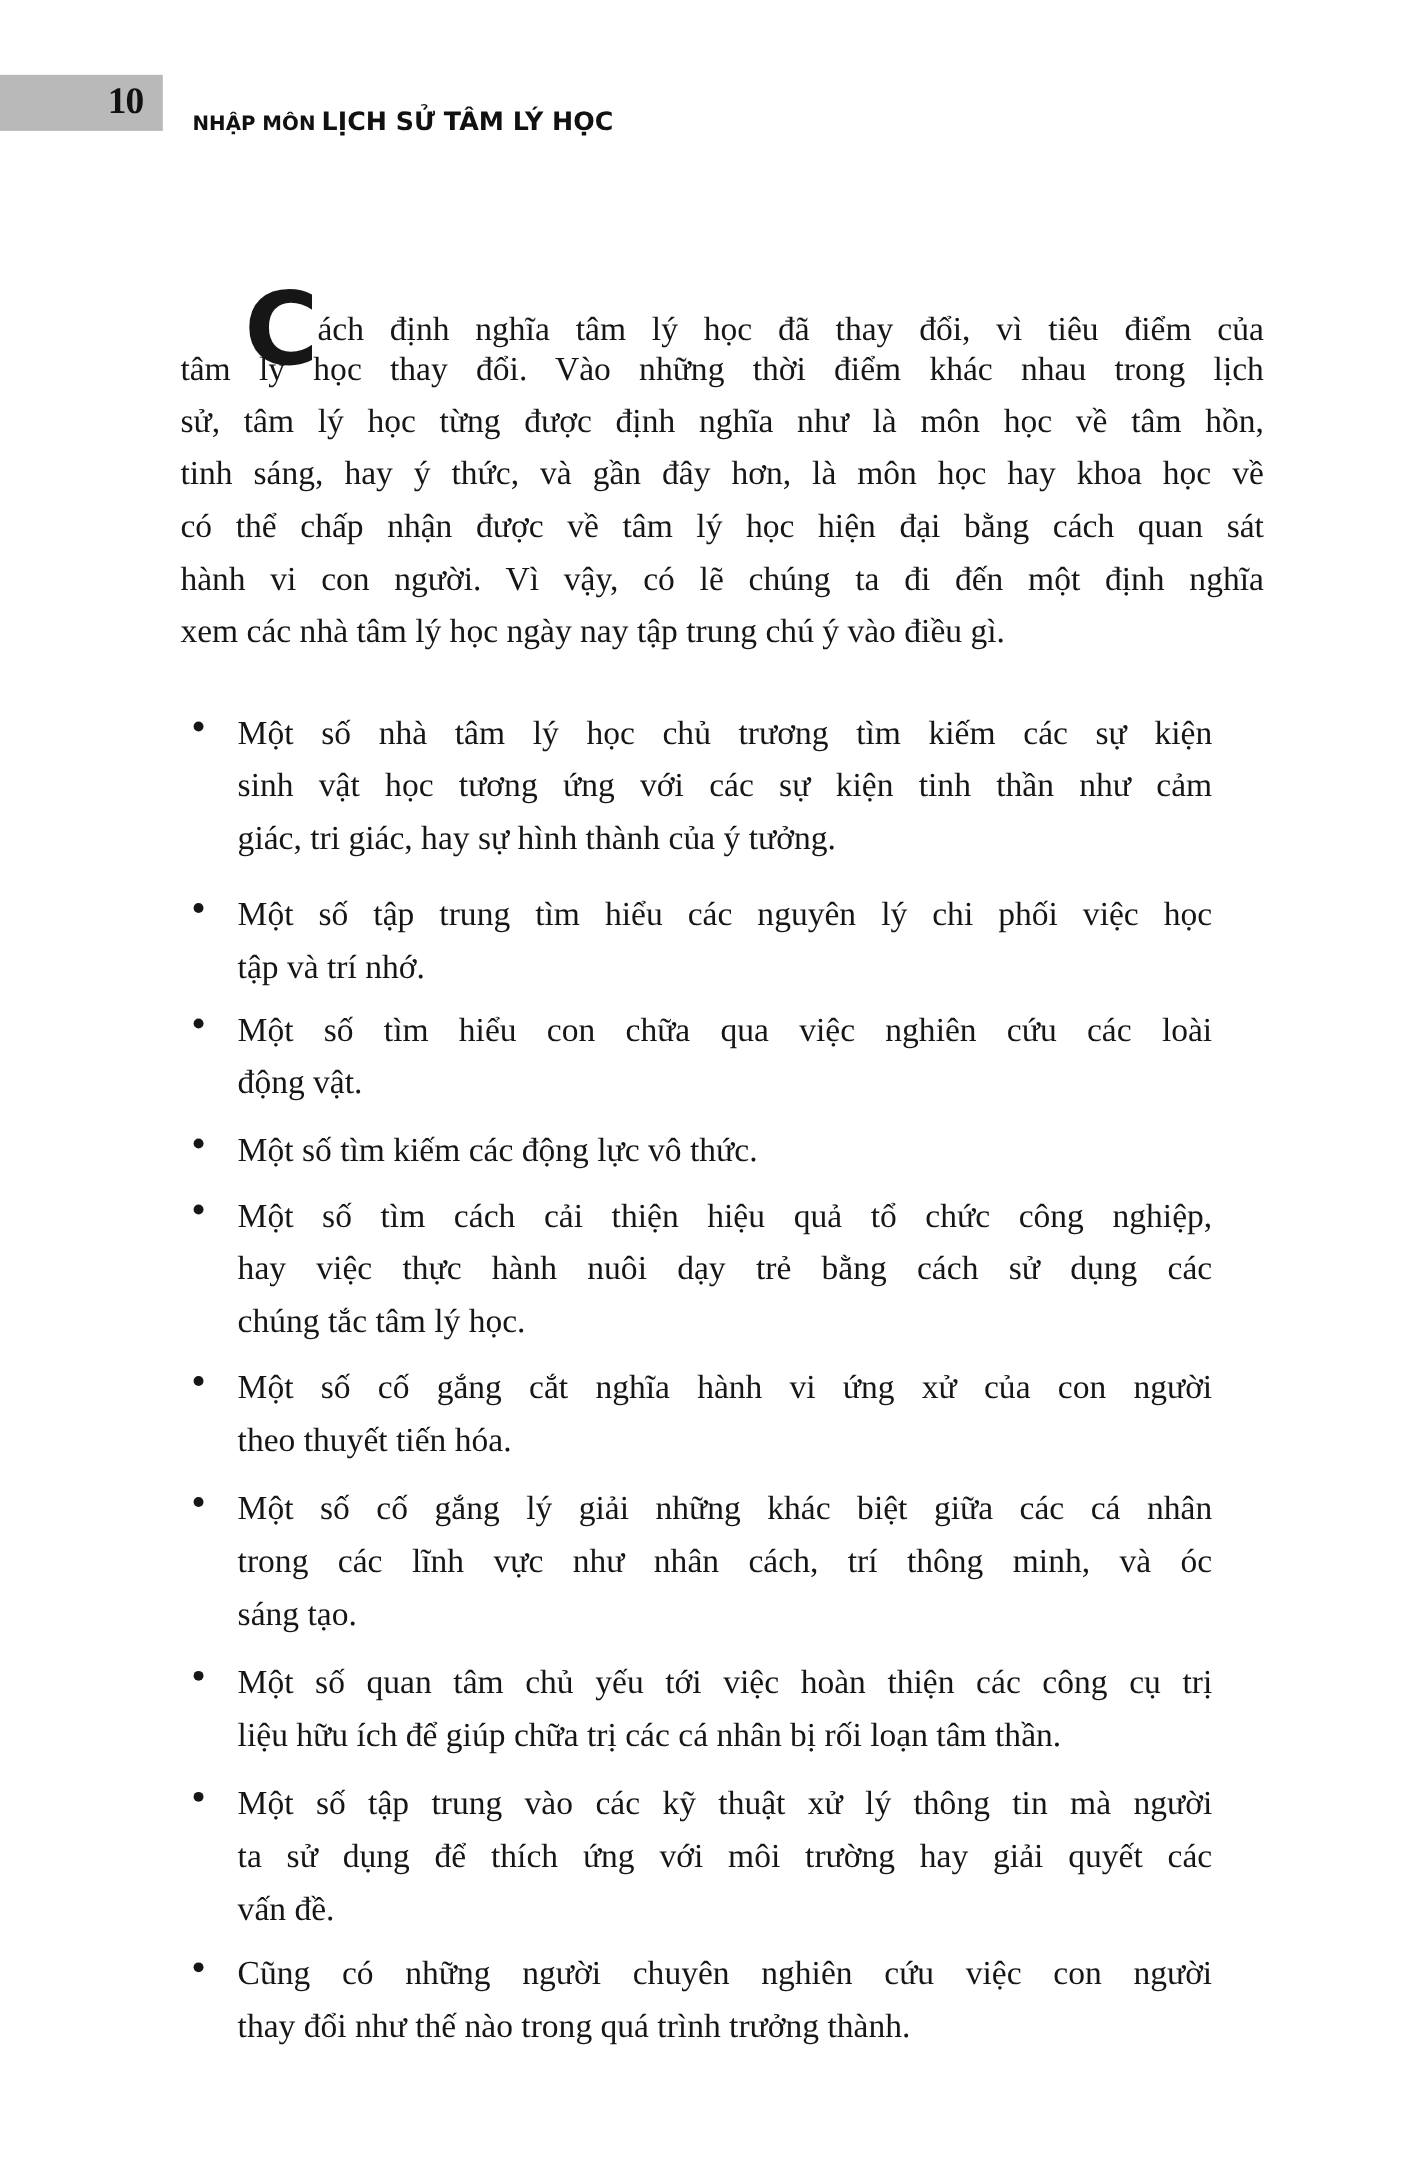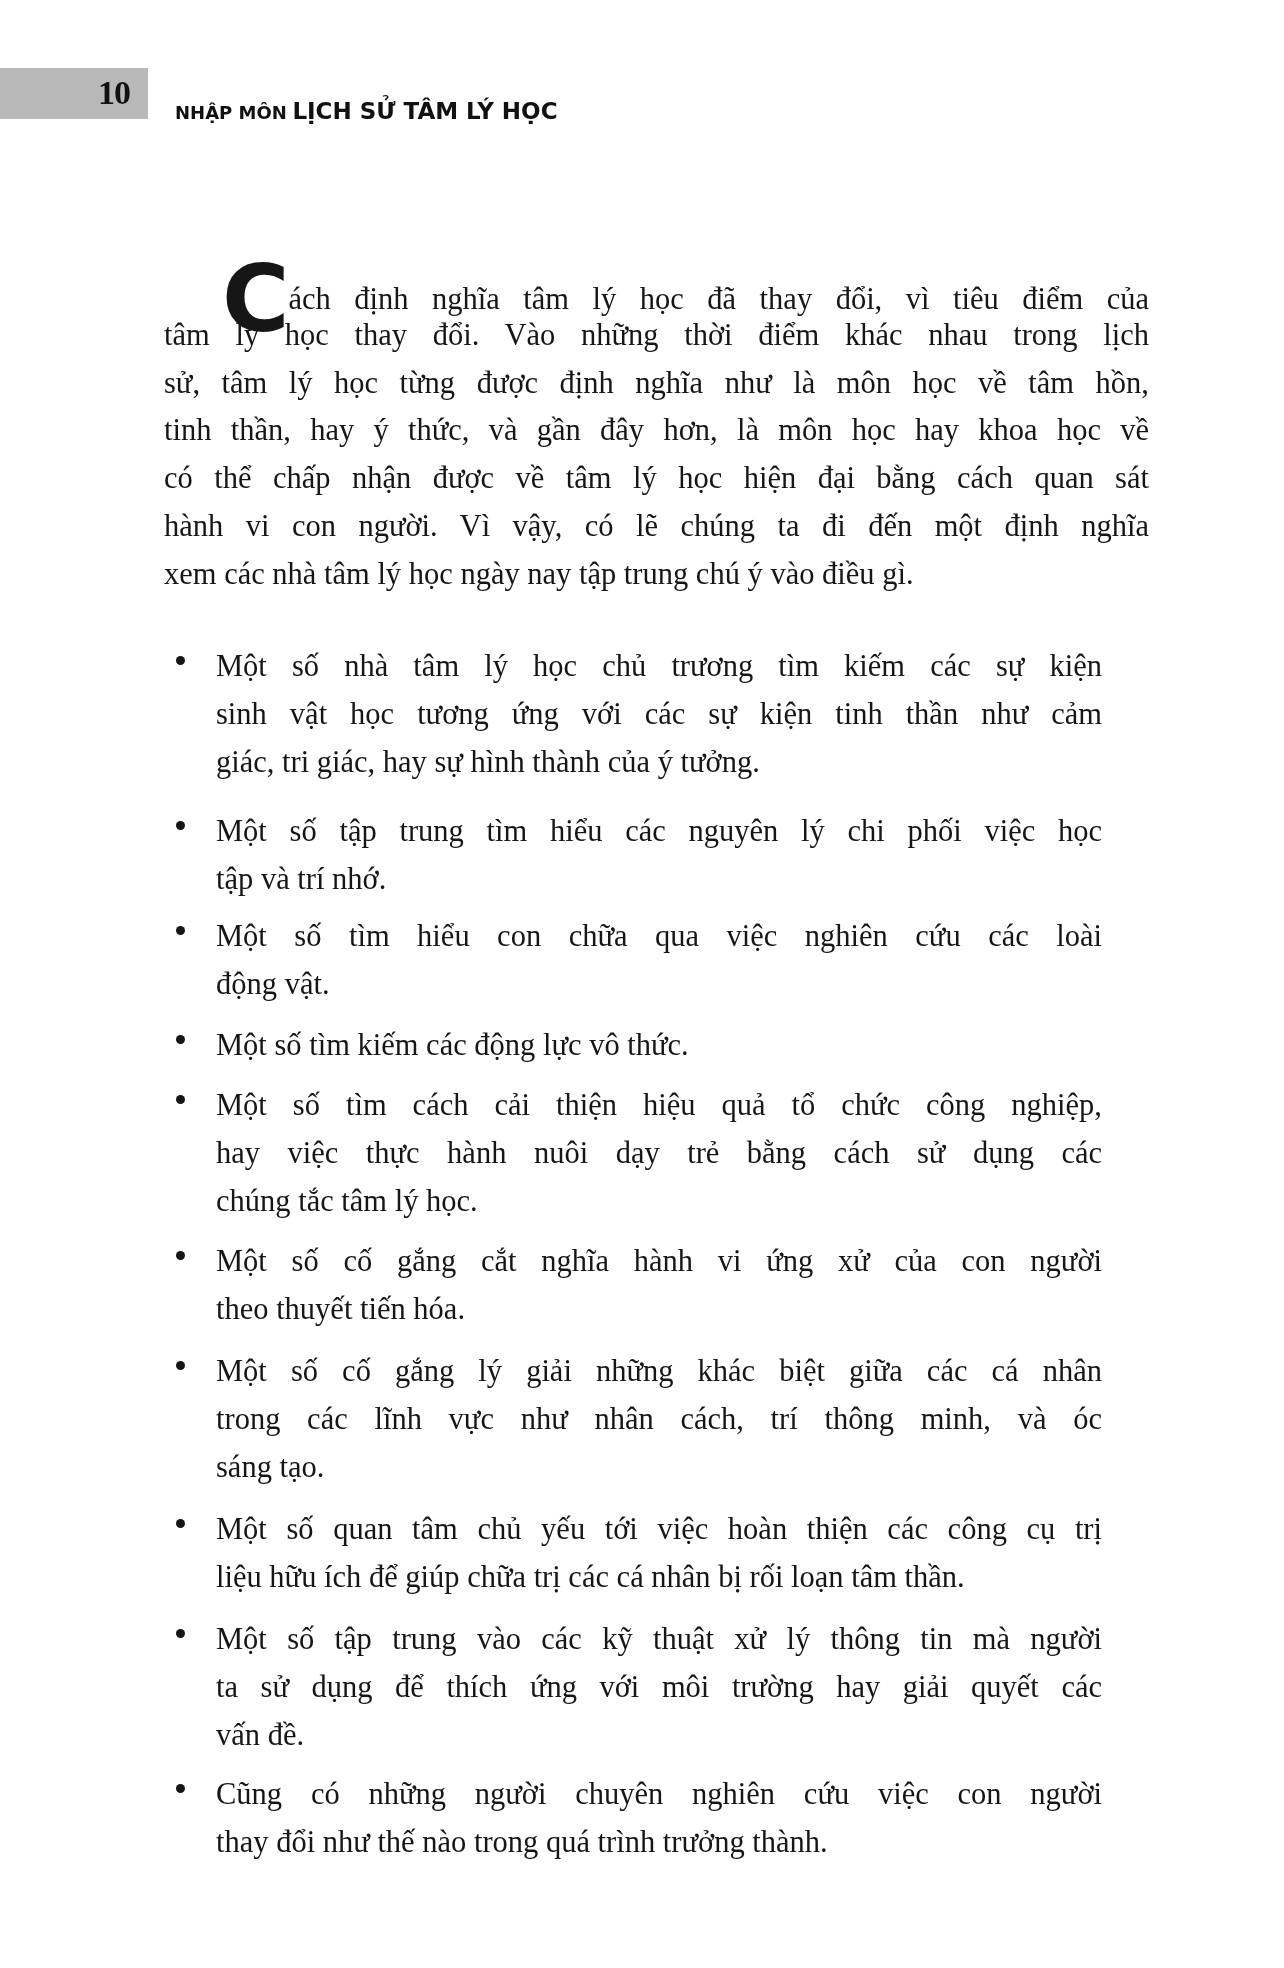--- a/index.html
+++ b/index.html
@@ -35,21 +35,21 @@
 <div class="running-head">
   <span class="small">NHẬP MÔN</span>
   <span class="big">LỊCH SỬ TÂM LÝ HỌC</span>
 </div>
 
 <div class="content">
   <div class="para">
     <span class="para-line"><span class="dropcap">C</span><span>ách định nghĩa tâm lý học đã thay đổi, vì tiêu điểm của</span></span>
     <span class="para-line">tâm lý học thay đổi. Vào những thời điểm khác nhau trong lịch</span>
     <span class="para-line">sử, tâm lý học từng được định nghĩa như là môn học về tâm hồn,</span>
-    <span class="para-line">tinh thần, hay ý thức, và gần đây hơn, là môn học hay khoa học về</span>
+    <span class="para-line">tinh sáng, hay ý thức, và gần đây hơn, là môn học hay khoa học về</span>
     <span class="para-line">có thể chấp nhận được về tâm lý học hiện đại bằng cách quan sát</span>
     <span class="para-line">hành vi con người. Vì vậy, có lẽ chúng ta đi đến một định nghĩa</span>
     <span class="para-line last">xem các nhà tâm lý học ngày nay tập trung chú ý vào điều gì.</span>
   </div>
 
   <ul class="bullets" id="bullet-list">
       <li class="bullet" style="top: 605px;">
         <span class="bullet-dot"></span>
         <span class="bullet-line">Một số nhà tâm lý học chủ trương tìm kiếm các sự kiện</span>
         <span class="bullet-line">sinh vật học tương ứng với các sự kiện tinh thần như cảm</span>

